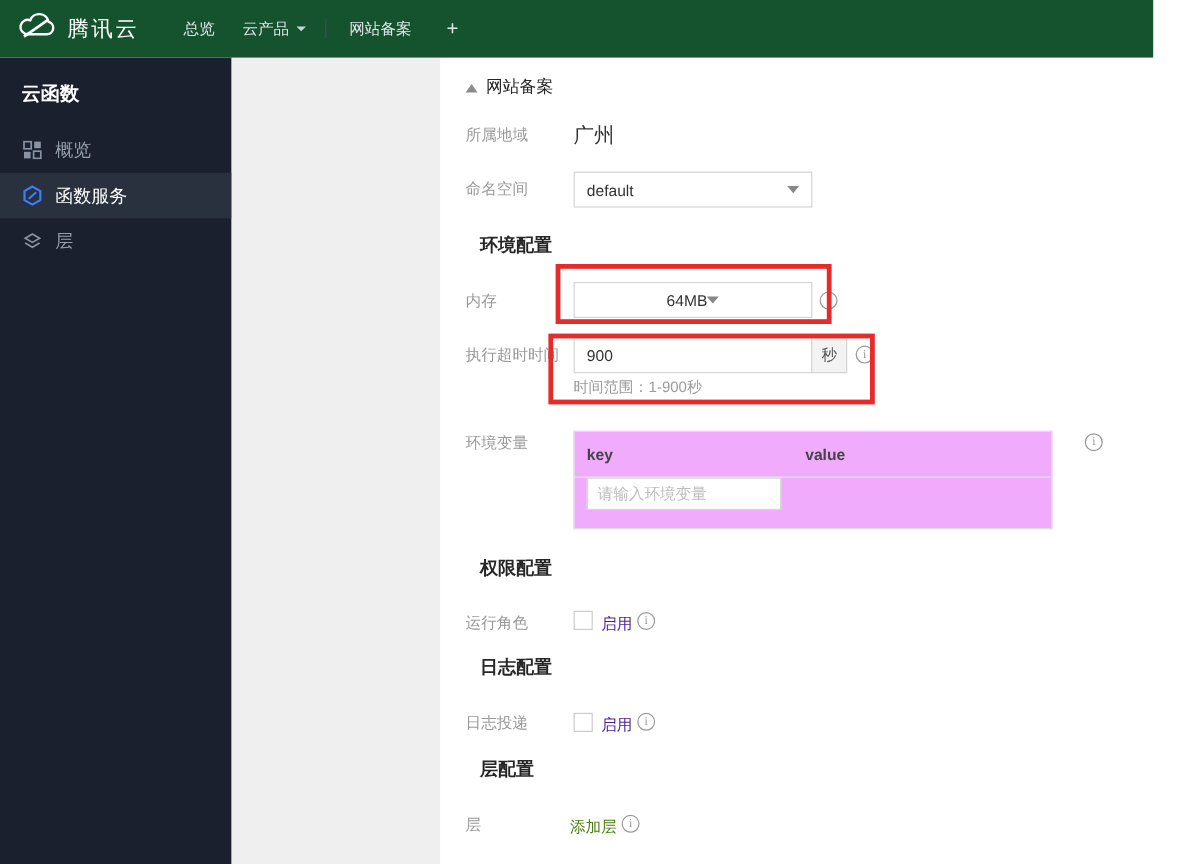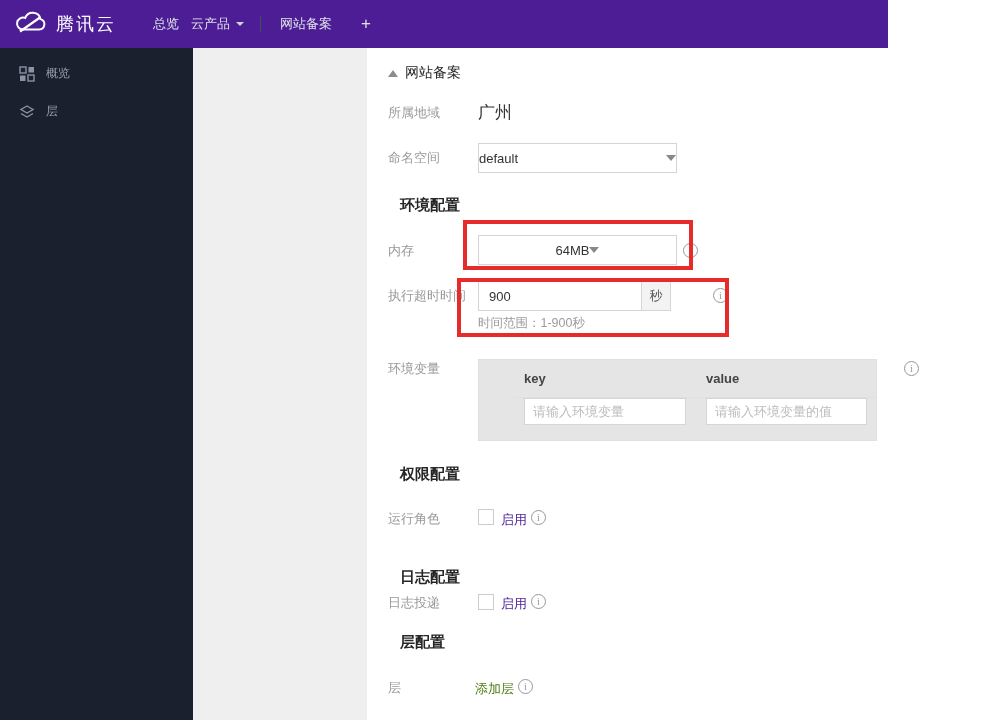--- a/index.html
+++ b/index.html
@@ -1,76 +1,76 @@
 <!DOCTYPE html>
 <html><head>
 <meta charset="utf-8">
 <style>
   * { box-sizing: border-box; }
   body { margin: 0; font-family: "Liberation Sans", "DejaVu Sans", sans-serif; }
   .screen { position: relative; width: 985px; height: 720px; background: #fff; overflow: hidden; }
 
   
-  .topbar { position: absolute; left: 0; top: 0; width: 888px; height: 48px;
-            background: #4c1d95; display: flex; align-items: center; z-index: 10; }
+  .topbar { position: absolute; left: 0; top: 0; width: 961px; height: 48px;
+            background: #14532d; display: flex; align-items: center; z-index: 10; }
   .logo-wrap { margin-left: 13px; display: flex; align-items: center; cursor: pointer; }
   .brand { color: #ffffff; font-size: 18px; margin-left: 9px; letter-spacing: 2px; }
   .topnav-item { color: #dfe3e8; font-size: 13px; cursor: pointer; display: inline-flex; align-items: center; }
   .caret-down { display: inline-block; width: 0; height: 0; margin-left: 6px;
                 border-left: 4px solid transparent; border-right: 4px solid transparent;
                 border-top: 4px solid #cfd4da; }
   .topnav-divider { width: 1px; height: 16px; background: #454d5c; margin-left: 16px; }
   .plus { font-size: 17px; font-weight: 400; }
 
   
   .sidebar { position: absolute; left: 0; top: 48px; width: 193px; height: 672px; background: #1a202d; }
   .sidebar-title { color: #ffffff; font-size: 16px; font-weight: bold; padding: 20px 0 0 18px; }
   .menu { margin-top: 17px; }
-  .menu-item { height: 38px; display: flex; padding-left: 18px;
-               color: #969fae; font-size: 12px; cursor: pointer; }
+  .menu-item { height: 38px; display: flex; align-items: center; padding-left: 18px;
+               color: #969fae; font-size: 15px; cursor: pointer; }
   .menu-item.selected { background: #29313f; color: #ffffff; }
   .menu-icon { width: 18px; height: 18px; margin-right: 10px; display: inline-flex;
                align-items: center; justify-content: center; }
 
   
   .gray-panel { position: absolute; left: 193px; top: 48px; width: 174px; height: 672px; background: #efefef; }
 
   
   .content { position: absolute; left: 367px; top: 48px; width: 618px; height: 672px; background: #fff; }
   .abs { position: absolute; }
   .form-label { font-size: 13px; color: #999999; line-height: 16px; }
   .form-value { font-size: 17px; color: #333333; line-height: 16px; }
   .section-title { font-size: 15px; font-weight: bold; color: #262626; line-height: 17px; margin-left: 12px; }
   .adv-header { font-size: 14px; color: #262626; display: flex; align-items: center; cursor: pointer; }
   .tri-up { display: inline-block; width: 0; height: 0; margin-right: 7px;
             border-left: 5px solid transparent; border-right: 5px solid transparent;
             border-bottom: 7px solid #8c8c8c; }
 
   .select-box { width: 199px; height: 30px; border: 1px solid #d5d5d5; background: #fff;
                 display: flex; align-items: center; justify-content: space-between;
-                padding: 0 0; cursor: pointer; }
+                padding: 0 10px; cursor: pointer; }
   .select-box .sel-text { font-size: 13px; color: #333; }
   .sel-caret { display: inline-block; width: 0; height: 0;
                border-left: 5px solid transparent; border-right: 5px solid transparent;
                border-top: 6px solid #888888; }
 
   .text-input { height: 30px; border: 1px solid #d5d5d5; font-size: 13px; color: #333;
                 padding: 0 10px; outline: none; font-family: inherit; }
   .input-group { display: flex; }
   .input-suffix { width: 30px; height: 30px; margin-left: -1px; border: 1px solid #d5d5d5;
                   background: #f3f3f3; color: #555; font-size: 13px;
                   display: flex; align-items: center; justify-content: center; }
   .hint { font-size: 12.5px; color: #9b9b9b; }
 
   .info-icon { display: inline-block; width: 15px; height: 15px; border-radius: 50%;
                border: 1px solid #979797; color: #979797; font-size: 10px; line-height: 13px;
                text-align: center; cursor: pointer; background: #fff; }
   .info-icon::after { content: "i"; font-family: "Liberation Serif", serif; }
 
-  .env-table { width: 399px; height: 82px; border: 1px solid #e0e0e0; background: #e5e5e5; padding-left: 35px; }
+  .env-table { width: 399px; height: 82px; border: 1px solid #e0e0e0; background: #f0abfc; }
   .env-head { height: 38px; border-bottom: 1px solid #e0e0e0; display: flex; align-items: center;
               font-size: 13px; font-weight: bold; color: #444; }
   .env-head .col-key { padding-left: 10px; width: 192px; }
   .env-body { height: 43px; display: flex; align-items: flex-start; padding-left: 10px; }
   .env-input { width: 162px; height: 27px; border: 1px solid #d5d5d5; font-size: 13px;
                color: #333; padding: 0 8px; outline: none; font-family: inherit; }
   .env-input.val { width: 161px; margin-left: 20px; }
   .env-input::placeholder, .text-input::placeholder { color: #bdbdbd; }
 
   .checkbox { width: 16px; height: 16px; border: 1px solid #cccccc; background: #fff;
@@ -90,42 +90,52 @@
     <div class="logo-wrap">
       <span>
         <svg width="34" height="25" viewBox="0 0 34 25">
           <path d="M10 19.5 a6 6 0 1 1 2.2-11.6 a8 8 0 0 1 15.3 1.2 a5.3 5.3 0 0 1 -1.3 10.4 Z" fill="none" stroke="#ffffff" stroke-width="2"></path>
           <line x1="7" y1="21.5" x2="27" y2="7.5" stroke="#ffffff" stroke-width="2.2"></line>
         </svg>
       </span>
       <span class="brand">腾讯云</span>
     </div>
     <span class="topnav-item" style="margin-left:37px;">总览</span>
-    <span class="topnav-item" style="margin-left:12px;">
+    <span class="topnav-item" style="margin-left:23px;">
       <span>云产品</span>
       <span class="caret-down"></span>
     </span>
     <div class="topnav-divider"></div>
     <span class="topnav-item" style="margin-left:19px;">网站备案</span>
     <span class="topnav-item plus" style="margin-left:29px;">+</span>
   </header>
 
   <aside class="sidebar">
+    <div class="sidebar-title">云函数</div>
     <nav class="menu">
       <div class="menu-item">
         <span class="menu-icon">
           <svg width="16" height="16" viewBox="0 0 16 16">
             <rect x="1" y="1" width="6" height="6" fill="none" stroke="#8a93a3" stroke-width="1.4"></rect>
             <rect x="9.5" y="1" width="5.5" height="5.5" fill="#8a93a3"></rect>
             <rect x="1" y="9.5" width="5.5" height="5.5" fill="#8a93a3"></rect>
             <rect x="9" y="9" width="6" height="6" fill="none" stroke="#8a93a3" stroke-width="1.4"></rect>
           </svg>
         </span>
         <span>概览</span>
       </div>
+      <div class="menu-item selected">
+        <span class="menu-icon">
+          <svg width="18" height="18" viewBox="0 0 18 18">
+            <polygon points="9,1.5 15.6,5.2 15.6,12.8 9,16.5 2.4,12.8 2.4,5.2" fill="none" stroke="#3d7eff" stroke-width="1.8"></polygon>
+            <line x1="6" y1="11.6" x2="12.2" y2="6.2" stroke="#3d7eff" stroke-width="1.8"></line>
+          </svg>
+        </span>
+        <span>函数服务</span>
+      </div>
       <div class="menu-item">
         <span class="menu-icon">
           <svg width="16" height="16" viewBox="0 0 16 16">
             <path d="M8 2 L14 5.5 L8 9 L2 5.5 Z" fill="none" stroke="#8a93a3" stroke-width="1.4"></path>
             <path d="M2 9.5 L8 13 L14 9.5" fill="none" stroke="#8a93a3" stroke-width="1.4"></path>
           </svg>
         </span>
         <span>层</span>
       </div>
     </nav>
@@ -154,47 +164,46 @@
     <div class="abs form-label" style="left:21px; top:195px;">内存</div>
     <div class="abs select-box" style="left:111px; top:187px;justify-content:center;">
       <span class="sel-text">64MB</span>
       <span class="sel-caret"></span>
     </div>
     <span class="abs info-icon" style="left:316px; top:195px;"></span>
     <div class="abs annotation-box" style="left:96px; top:172px; width:230px; height:50px;"></div>
 
     <div class="abs form-label" style="left:21px; top:240px;">执行超时时间</div>
     <div class="abs input-group" style="left:111px; top:233px;">
-      <input class="text-input" style="width: 164px;" type="text" value="900">
+      <input class="text-input" style="width: 199px;" type="text" value="900">
       <span class="input-suffix">秒</span>
     </div>
     <span class="abs info-icon" style="left:346px; top:240px;"></span>
     <div class="abs hint" style="left:111px; top:267px;">时间范围：1-900秒</div>
     <div class="abs annotation-box" style="left:90px; top:230px; width:272px; height:59px;"></div>
 
     <div class="abs form-label" style="left:21px; top:313px;">环境变量</div>
     <div class="abs env-table" style="left:111px; top:311px;">
       <div class="env-head">
         <span class="col-key">key</span>
         <span class="col-value">value</span>
       </div>
       <div class="env-body">
         <input class="env-input" type="text" placeholder="请输入环境变量" style="">
-        <input class="env-input val" type="text" placeholder="请输入环境变量的值" style="">
       </div>
     </div>
     <span class="abs info-icon" style="left:537px; top:313px;"></span>
 
     <div class="abs section-title" style="left:21px; top:417px;">权限配置</div>
     <div class="abs form-label" style="left:21px; top:463px;">运行角色</div>
     <span class="abs checkbox" style="left:111px; top:461px;"></span>
     <span class="abs enable-label" style="left:134px; top:463px;">启用</span>
     <span class="abs info-icon" style="left:164px; top:462px;"></span>
 
-    <div class="abs section-title" style="left:21px; top:520px;">日志配置</div>
+    <div class="abs section-title" style="left:21px; top:500px;">日志配置</div>
     <div class="abs form-label" style="left:21px; top:547px;">日志投递</div>
     <span class="abs checkbox" style="left:111px; top:546px;"></span>
     <span class="abs enable-label" style="left:134px; top:547px;">启用</span>
     <span class="abs info-icon" style="left:164px; top:546px;"></span>
 
     <div class="abs section-title" style="left:21px; top:585px;">层配置</div>
     <div class="abs form-label" style="left:21px; top:632px;">层</div>
     <span class="abs link" style="left:108px; top:632px;">添加层</span>
     <span class="abs info-icon" style="left:151px; top:631px;"></span>
 

